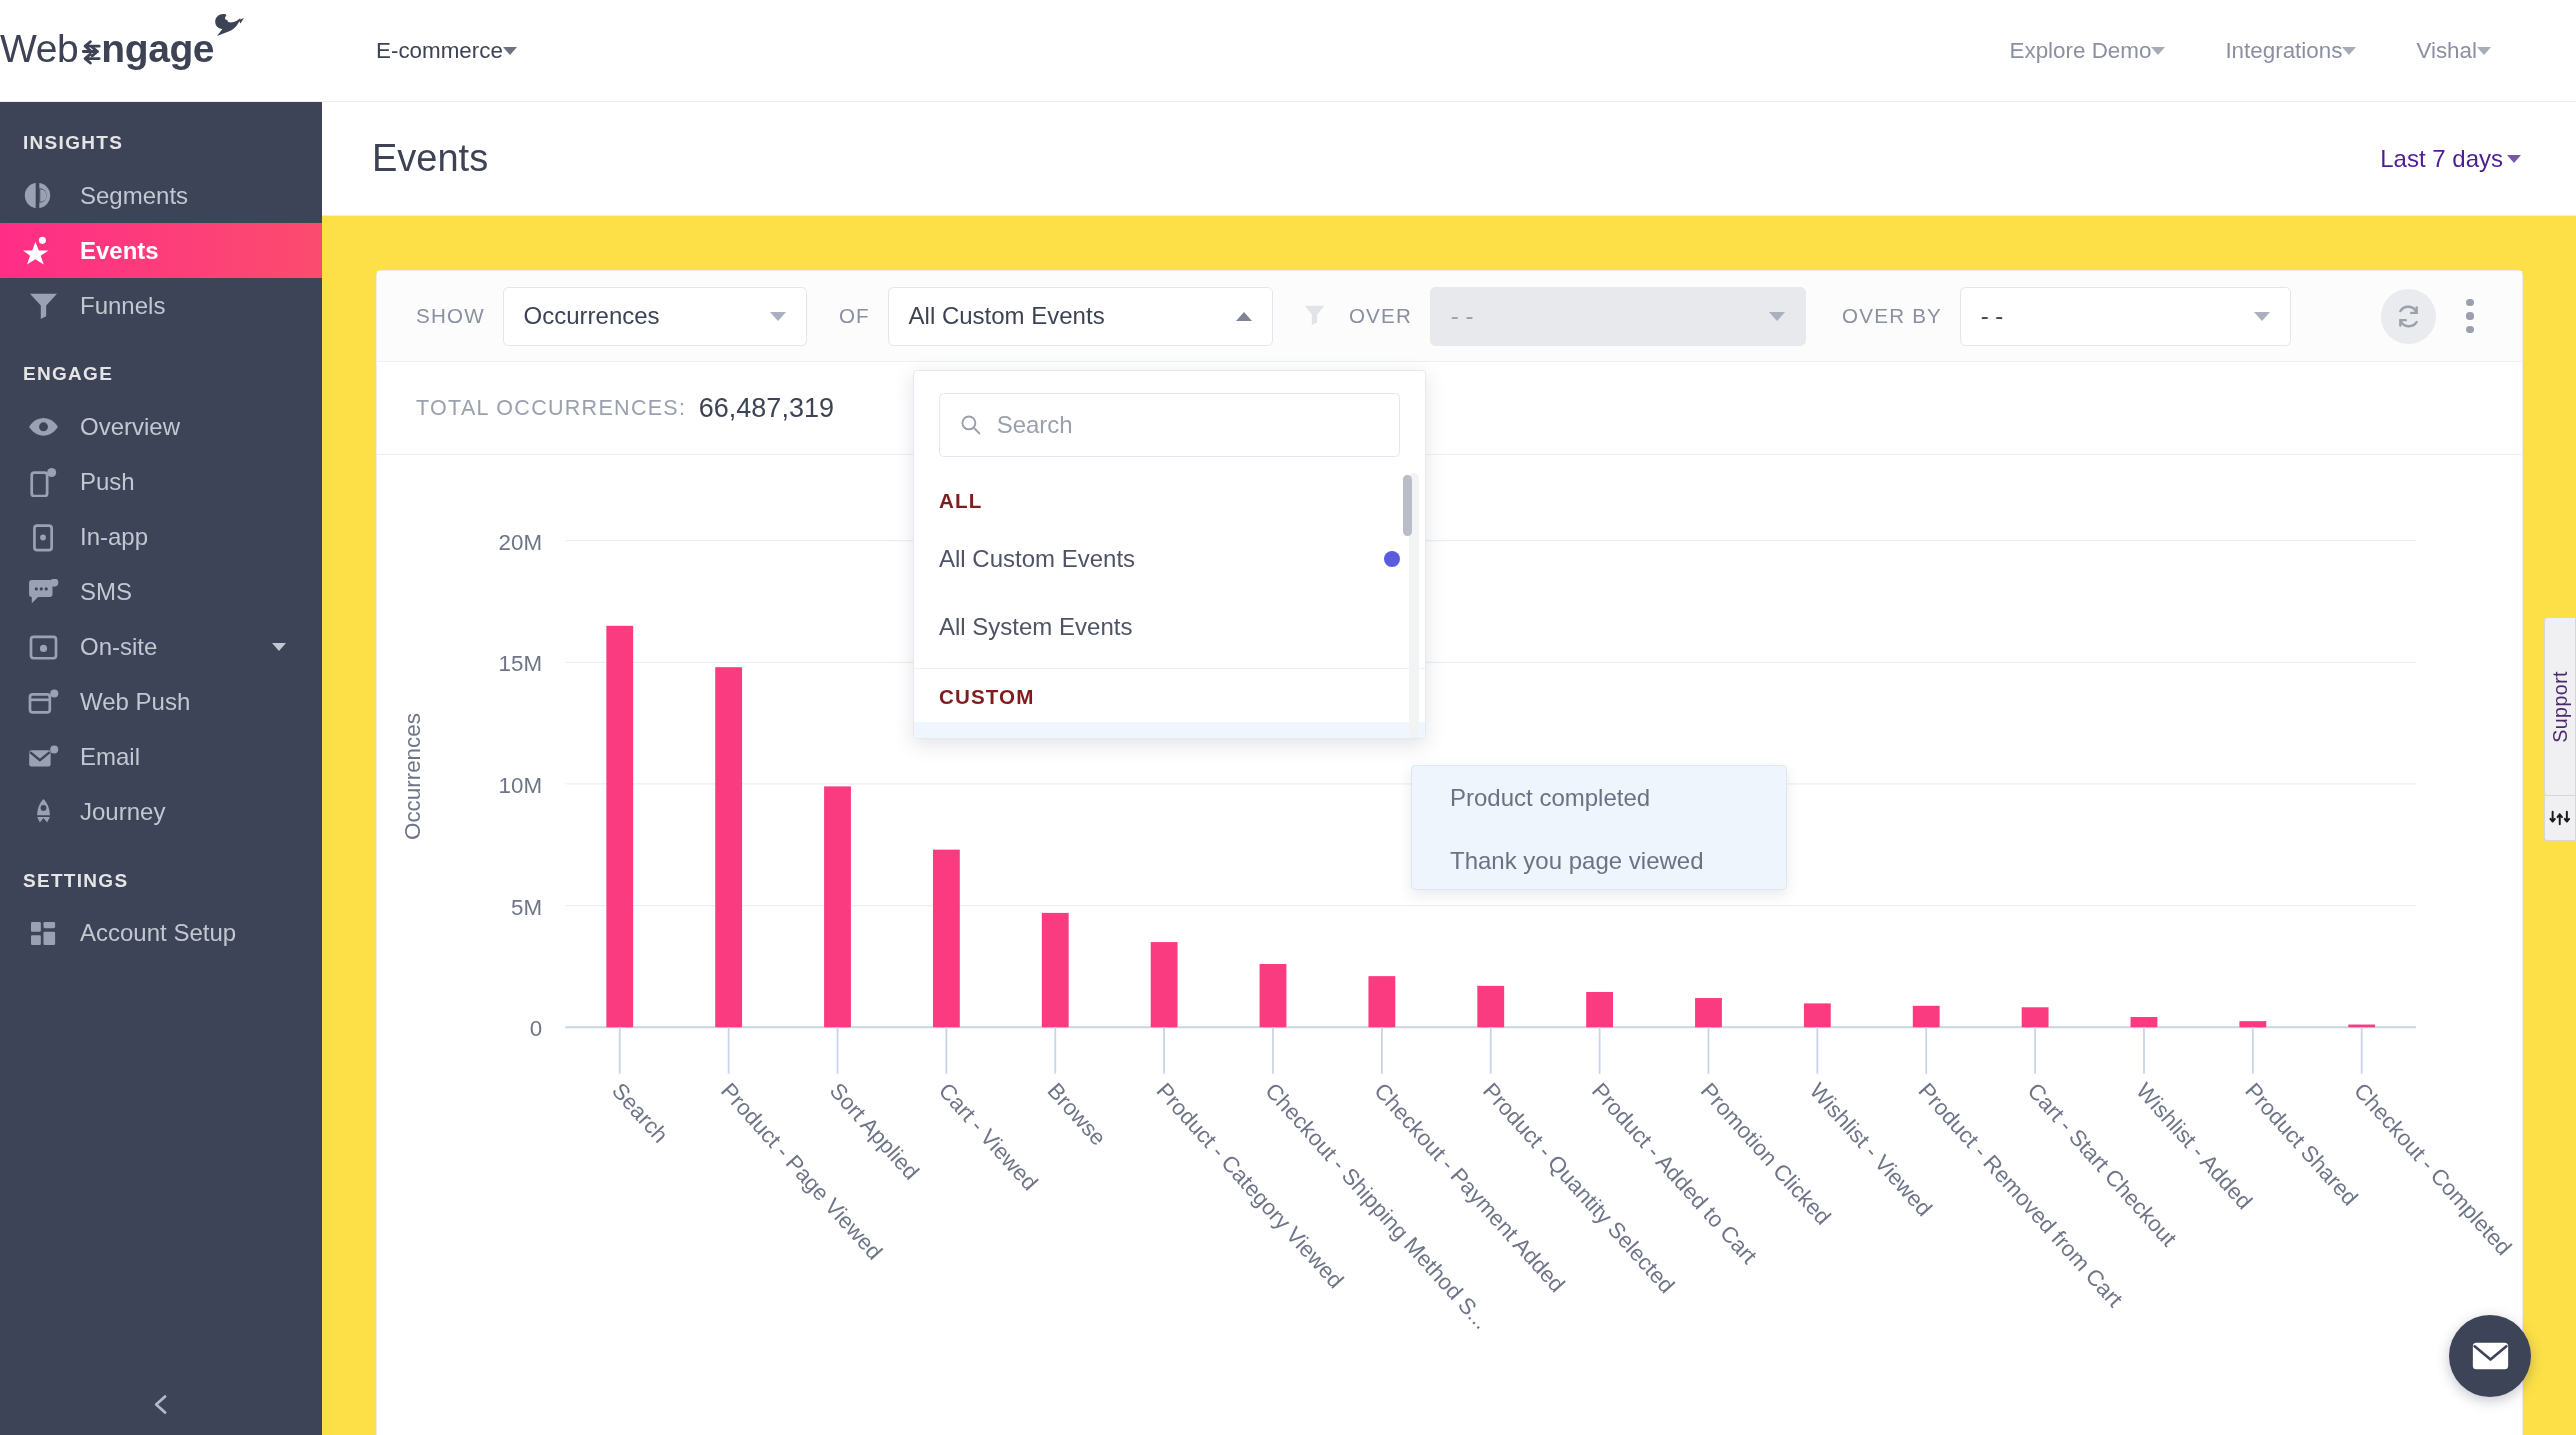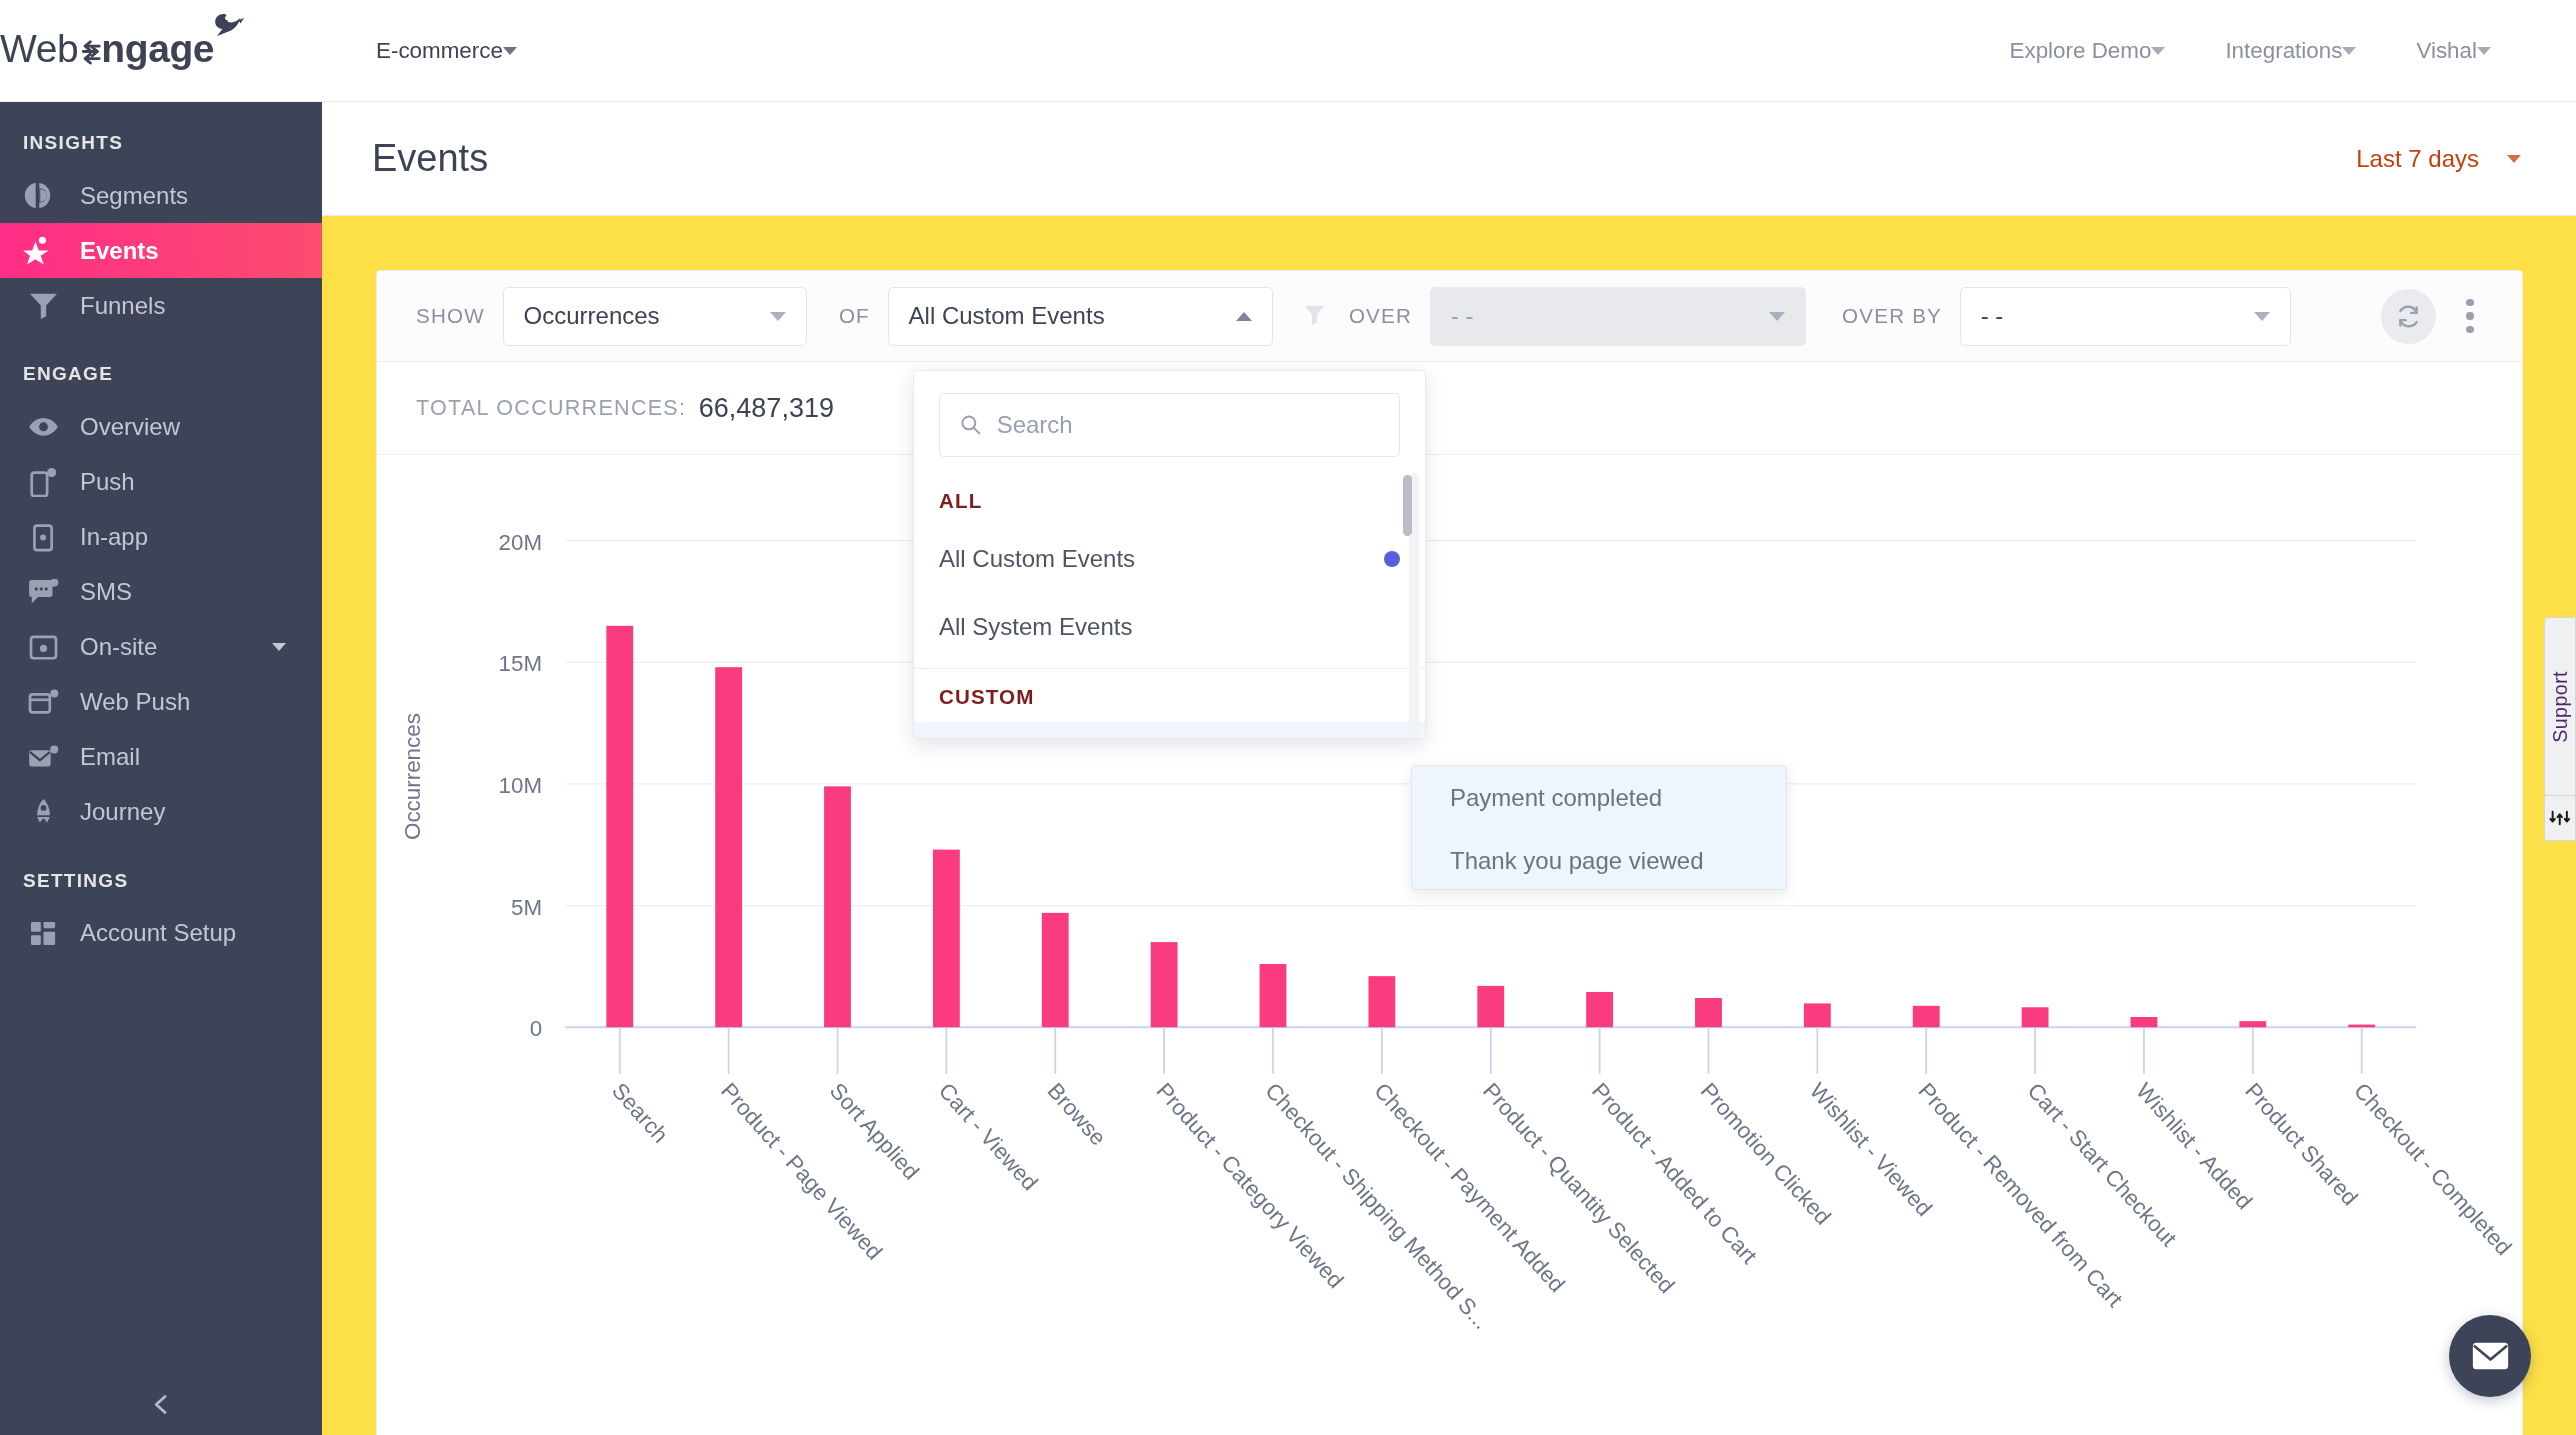--- a/index.html
+++ b/index.html
@@ -74,21 +74,21 @@
 
   
   .page-header {
     position: absolute; top: 102px; left: 322px; width: 2254px; height: 114px;
     background: #ffffff; border-bottom: 0.9px solid #e9ecf1;
     display: flex; align-items: center; z-index: 20;
   }
   .page-title { font-size: 38px; color: #3d4355; font-weight: 400; padding-left: 50px; }
   .daterange {
     margin-left: auto; margin-right: 55px; display: flex; align-items: center;
-    gap: 28px; font-size: 24px; color: #c2410c; cursor: pointer;
+    gap: 4px; font-size: 24px; color: #4c1d95; cursor: pointer;
   }
 
   
   .main { position: absolute; top: 216px; left: 322px; width: 2254px; height: 1219px; background: #fde047; }
 
   .card {
     position: absolute; left: 54px; top: 54px; width: 2147px; height: 1270px;
     background: #ffffff; border: 0.9px solid #e9ecf1; border-radius: 5.4px;
   }
 
@@ -547,21 +547,21 @@
     <div class="dd-item hi">
       
       
     </div>
 
   </div>
 </div>
 
 <div class="submenu">
   <div class="sub-item">
-    <span>Payment completed</span>
+    <span>Product completed</span>
   </div>
   <div class="sub-item">
     <span>Thank you page viewed</span>
   </div>
 </div>
 
 <div class="support-tab">
   <span>Support</span>
 </div>
 <div class="support-toggle">

